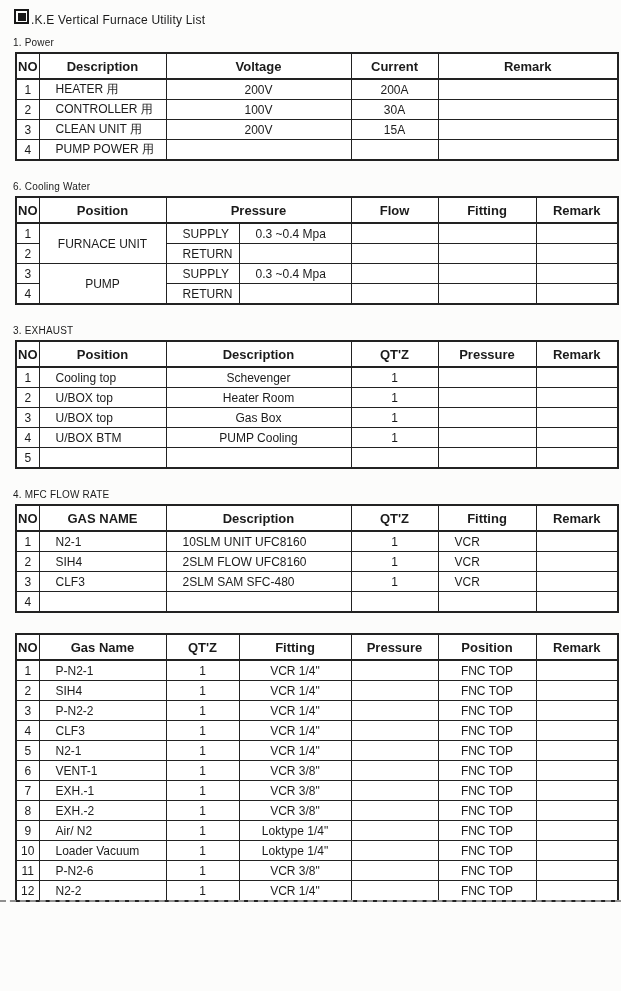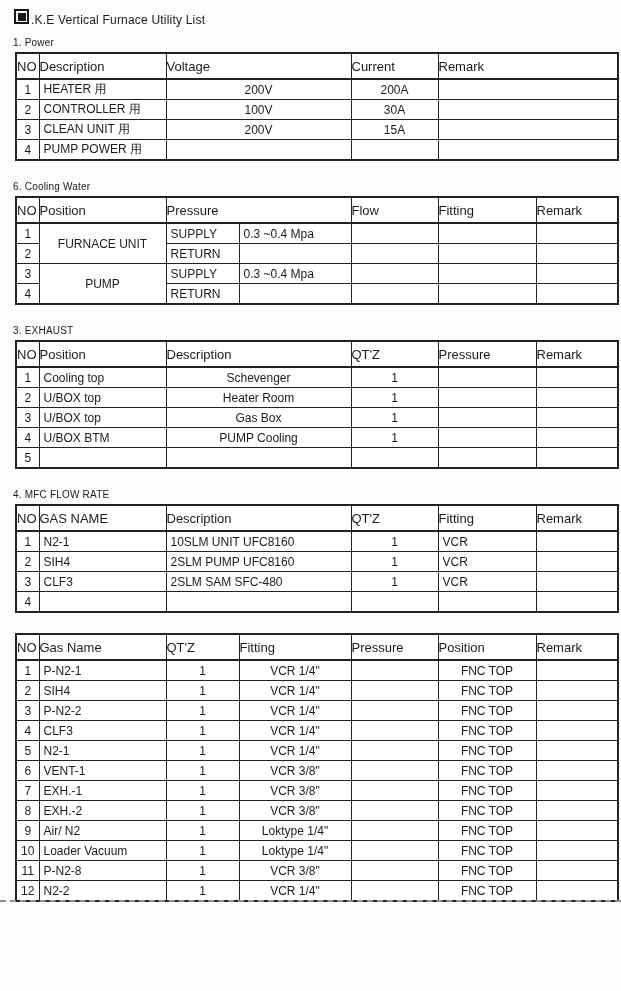--- a/index.html
+++ b/index.html
@@ -11,28 +11,28 @@
   }
   .title{margin:9px 0 0 14px;font-size:12px;font-weight:400;letter-spacing:.2px}
   .sq{display:inline-block;width:11px;height:11px;border:2.5px solid #161616;position:relative;margin-right:2px;vertical-align:baseline}
   .sq::after{content:"";position:absolute;inset:1.5px;background:#161616}
   #tables{margin-top:10px}
   .sec + .sec{margin-top:20px}
   .sec-h{font-size:10px;font-weight:400;margin:0 8px 4px 13px;letter-spacing:.2px}
   table{border-collapse:collapse;table-layout:fixed;margin-left:15px;border:2px solid #222;background:#fff}
   th{
     border:1px solid #222;border-bottom:2px solid #222;
-    height:24px;font-size:13px;font-weight:400;padding:0;text-align:left;
+    height:24px;font-size:13px;font-weight:700;padding:0;text-align:center;
     overflow:hidden;white-space:nowrap;
   }
   td{
     border:1px solid #222;height:19px;font-size:12px;text-align:center;
     padding:0 2px;overflow:hidden;white-space:nowrap;
   }
-  td.al{text-align:left;padding-left:4px}
+  td.al{text-align:left;padding-left:16px}
   .fold-line{position:absolute;left:0;width:621px;border-top:2px dashed #8f8f8f;z-index:3}
 </style>
 </head>
 <body>
 
 <h1 class="title"><span class="sq"></span><span>.K.E Vertical Furnace Utility List</span></h1>
 
 <div id="tables">
     <section class="sec">
       <h2 class="sec-h">1. Power</h2>
@@ -236,21 +236,21 @@
             <td>1</td>
             <td class="al">N2-1</td>
             <td class="al">10SLM UNIT UFC8160</td>
             <td>1</td>
             <td class="al">VCR</td>
             <td></td>
           </tr>
           <tr>
             <td>2</td>
             <td class="al">SIH4</td>
-            <td class="al">2SLM PUMP UFC8160</td>
+            <td class="al">2SLM FLOW UFC8160</td>
             <td>1</td>
             <td class="al">VCR</td>
             <td></td>
           </tr>
           <tr>
             <td>3</td>
             <td class="al">CLF3</td>
             <td class="al">2SLM SAM SFC-480</td>
             <td>1</td>
             <td class="al">VCR</td>
@@ -375,21 +375,21 @@
             <td>10</td>
             <td class="al">Loader Vacuum</td>
             <td>1</td>
             <td>Loktype 1/4"</td>
             <td></td>
             <td>FNC TOP</td>
             <td></td>
           </tr>
           <tr>
             <td>11</td>
-            <td class="al">P-N2-8</td>
+            <td class="al">P-N2-6</td>
             <td>1</td>
             <td>VCR 3/8"</td>
             <td></td>
             <td>FNC TOP</td>
             <td></td>
           </tr>
           <tr>
             <td>12</td>
             <td class="al">N2-2</td>
             <td>1</td>

